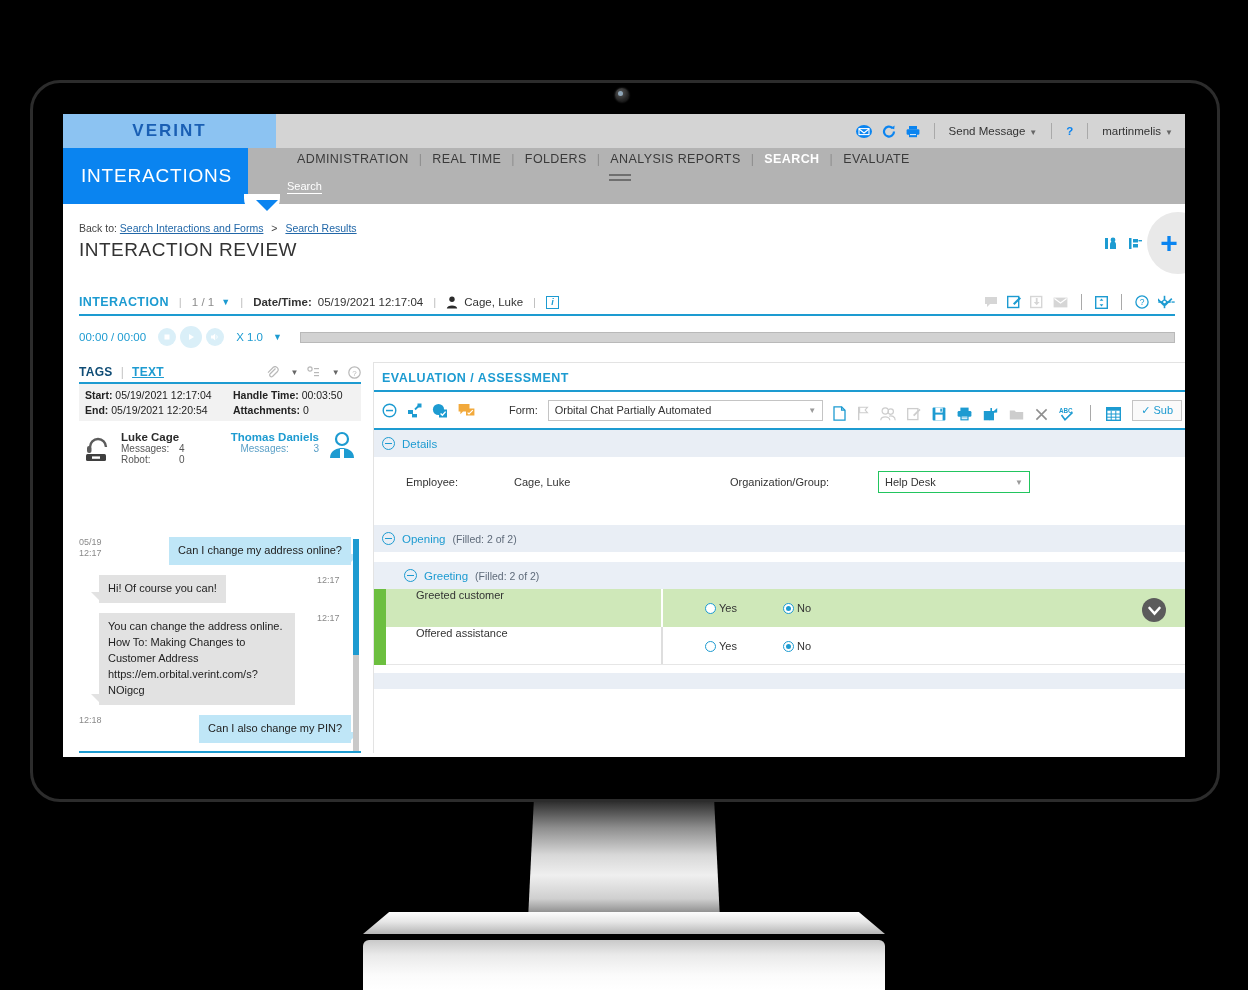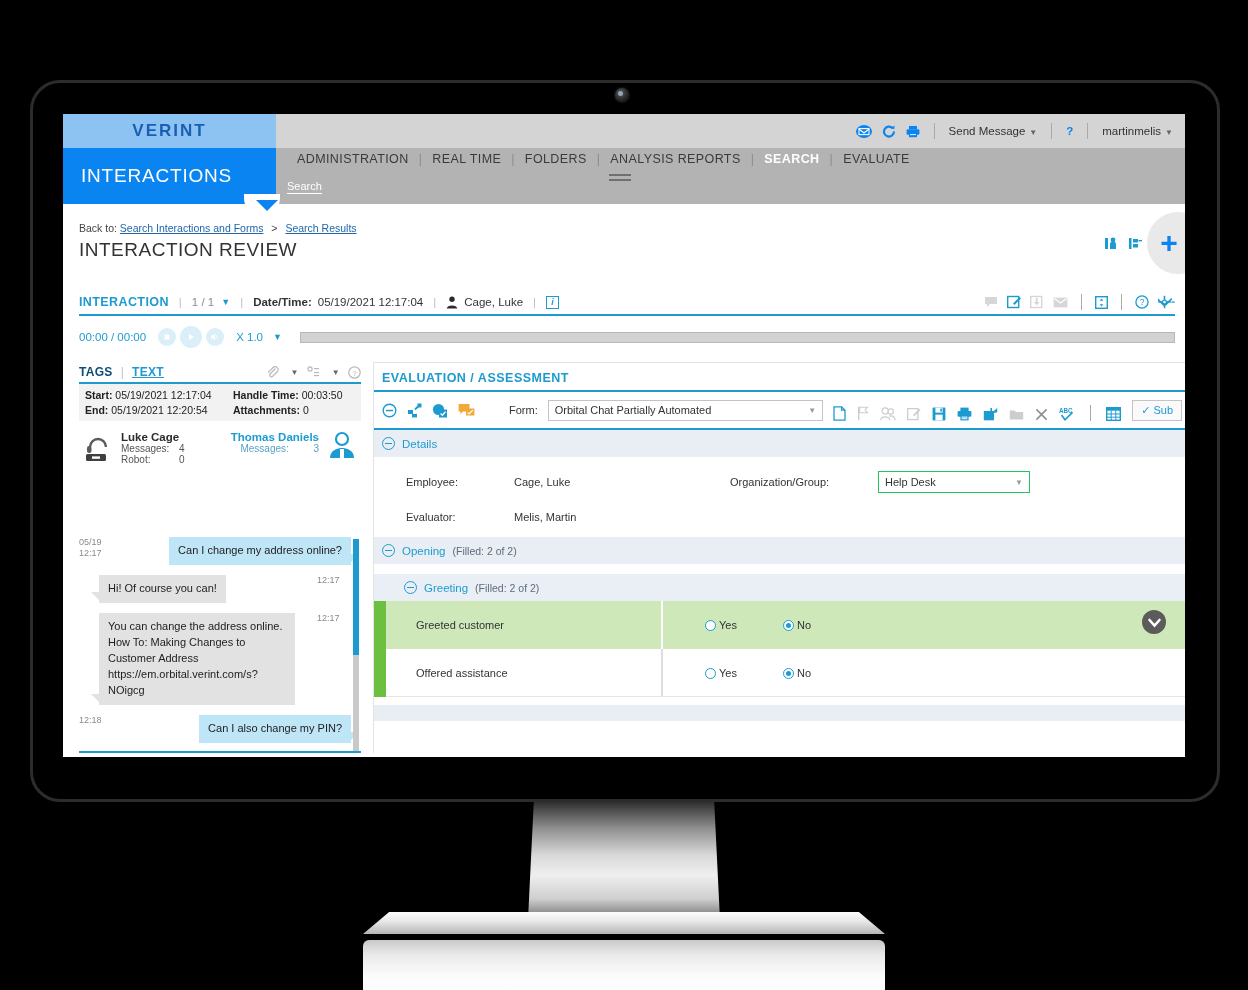--- a/index.html
+++ b/index.html
@@ -67,21 +67,21 @@
   .topbar-right {
     position:absolute; right: 12px; top:0; height:34px;
     display:flex; align-items:center; gap:10px; font-size:11.5px; color:#333;
   }
   .ic { display:inline-flex; align-items:center; justify-content:center; cursor:pointer; }
   .sep-v { width:1px; height:16px; background:#a9a9a9; margin:0 4px; }
   .caret-s { font-size:8px; color:#666; margin-left:4px; }
 
   .navbar { position:relative; height:56px; background:#b3b3b3; }
   .brand-main {
-    position:absolute; left:0; top:0; width:213px; height:56px;
+    position:absolute; left:0; top:0; width:185px; height:56px;
     background:#0a84f0; display:flex; align-items:center; padding-left:18px;
   }
   .brand-main span { color:#fff; font-size:19px; letter-spacing:.8px; }
   .brand-notch {
     position:absolute; left:181px; top:46px; width:36px; height:22px;
     background:#fff; border-radius: 0 0 20px 20px;
   }
   .brand-caret {
     position:absolute; left:193px; top:52px; width:0;height:0;
     border-left:11px solid transparent;border-right:11px solid transparent;
@@ -254,21 +254,21 @@
   .drow { display:flex; align-items:center; margin-bottom:18px; font-size:11px; color:#333; }
   .drow .k { width:140px; padding-left:32px; }
   .drow .v { width:216px; }
   .drow .k2 { width:148px; }
   .dd {
     width:152px;height:22px;border:1px solid #22c55e;background:#fff;
     display:flex;align-items:center;padding:0 6px;font-size:11px;position:relative;
   }
   .dd .ar { position:absolute; right:6px; color:#9a9a9a; font-size:8px; }
 
-  .qrow { display:flex; align-items:center; height:48px; position:relative; }
+  .qrow { display:flex; height:38px; position:relative; }
   .qrow .bar { width:12px; align-self:stretch; background:#6cbf3f; flex:0 0 auto; }
   .qrow.hl { background:#cfe8b9; }
   .qrow.hl .bar { background:#6cbf3f; }
   .qrow .qtext { padding-left:30px; font-size:11px; color:#333; width:275px; }
   .qdiv { width:2px; align-self:stretch; background:#ffffff; }
   .qrow:not(.hl) .qdiv { background:#dedede; }
   .opts { display:flex; align-items:center; gap:26px; padding-left:22px; font-size:11px; color:#333; }
   .opt { display:flex; align-items:center; gap:3px; cursor:pointer;margin-left:20px; }
   .radio {
     width:11px;height:11px;border-radius:50%;border:1.5px solid #1d9bd1;background:#fff;
@@ -732,24 +732,20 @@
         <div class="details-body">
           <div class="drow">
             <span class="k">Employee:</span>
             <span class="v">Cage, Luke</span>
             <span class="k2">Organization/Group:</span>
             <span class="dd">
               <span>Help Desk</span>
               <span class="ar">▼</span>
             </span>
           </div>
-          <div class="drow" style="margin-bottom:0;">
-            <span class="k">Evaluator:</span>
-            <span class="v">Melis, Martin</span>
-          </div>
         </div>
 
         <div class="sect-hdr">
           <span class="circ-minus">
               <i></i>
             </span>
           <span class="nm">Opening</span>
           <span class="fill">(Filled: 2 of 2)</span>
         </div>
         <div style="height:10px;background:#fff;"></div>

